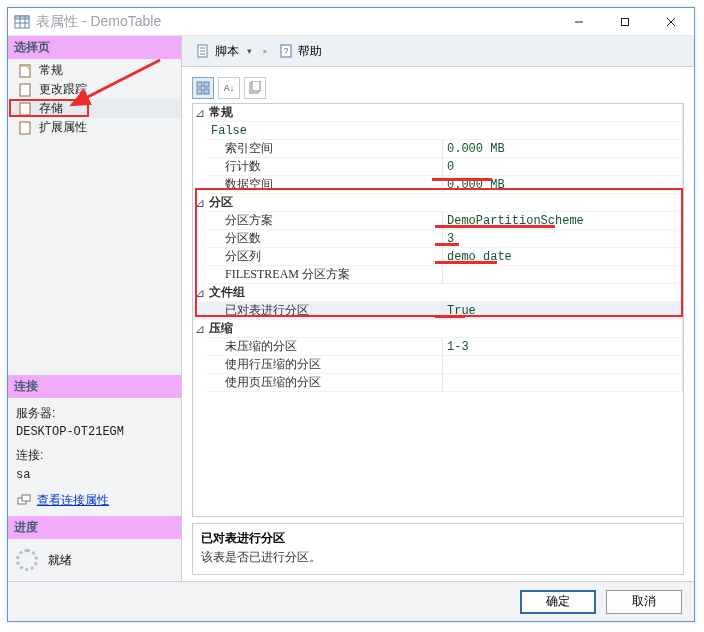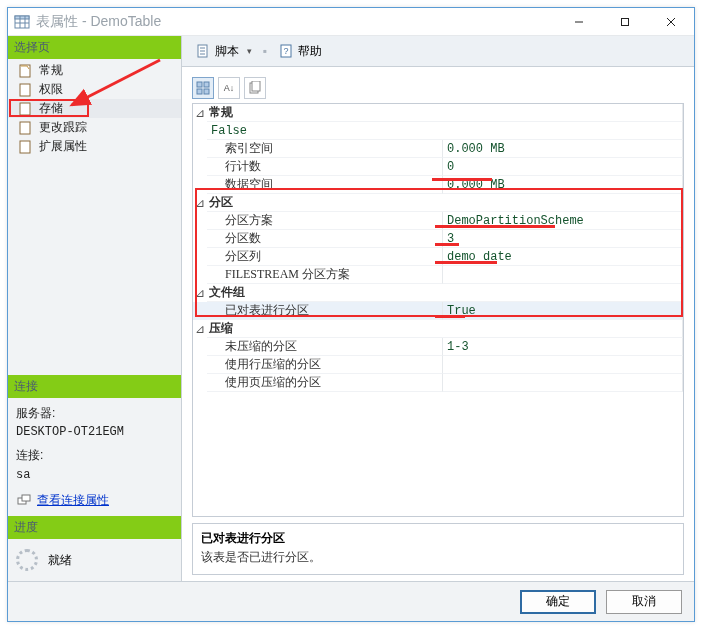--- a/index.html
+++ b/index.html
@@ -9,21 +9,21 @@
 .window { position: absolute; left: 7px; top: 7px; width: 688px; height: 615px; border: 1px solid #5a9bd4; background: #fff; box-shadow: 0 0 4px rgba(0,0,0,0.12); }
 
 .titlebar { height: 28px; background: #fff; display: flex; align-items: center; padding-left: 6px; color: #9aa3ab; border-bottom: 1px solid #e6e9ec; }
 .titlebar .icon { width: 16px; height: 16px; display: inline-flex; margin-right: 6px; }
 .titlebar .title { font-size: 14px; color: #9aa3ab; }
 .win-btns { margin-left: auto; display: flex; }
 .win-btns .btn { width: 46px; height: 28px; display: flex; align-items: center; justify-content: center; color: #222; }
 
 .body { display: flex; height: calc(100% - 28px - 40px); }
 .sidebar { width: 174px; background: #f1f3f5; border-right: 1px solid #c9d0d7; display: flex; flex-direction: column; }
-.section-hdr { background: #84cc16; color: #4a5b73; font-weight: normal; padding: 3px 6px; display:flex; align-items:center; gap:4px; }
+.section-hdr { background: #f0abfc; color: #4a5b73; font-weight: bold; padding: 3px 6px; display:flex; align-items:center; gap:4px; }
 .section-body { padding: 2px 0; }
 .nav-item { display: flex; align-items: center; gap: 5px; padding: 1px 6px 1px 10px; cursor: default; color: #222; }
 .nav-item .nvicon { width: 16px; height: 16px; display: inline-flex; align-items:center; justify-content:center; }
 .nav-item.sel { background: #e7eaee; }
 
 .conn-block { margin-top: auto; }
 .conn-body { padding: 6px 8px; line-height: 1.6; color: #222; }
 .conn-link { color: #0033cc; text-decoration: underline; cursor: pointer; display:flex; align-items:center; gap:5px; }
 
 .progress-body { padding: 10px 8px; display:flex; align-items:center; gap:10px; }
@@ -120,37 +120,29 @@
                 </svg>
               </span>
           <span>常规</span>
         </div>
         <div class="nav-item">
           <span class="nvicon">
                 <svg class="svg16" viewBox="0 0 16 16">
                   <rect x="2" y="2" width="10" height="12" fill="#fff" stroke="#8c6c3f"></rect>
                 </svg>
               </span>
-          <span>权限</span>
+          <span>更改跟踪</span>
         </div>
         <div class="nav-item sel">
           <span class="nvicon">
                 <svg class="svg16" viewBox="0 0 16 16">
                   <rect x="2" y="2" width="10" height="12" fill="#fff" stroke="#8c6c3f"></rect>
                 </svg>
               </span>
           <span>存储</span>
-        </div>
-        <div class="nav-item">
-          <span class="nvicon">
-                <svg class="svg16" viewBox="0 0 16 16">
-                  <rect x="2" y="2" width="10" height="12" fill="#fff" stroke="#8c6c3f"></rect>
-                </svg>
-              </span>
-          <span>更改跟踪</span>
         </div>
         <div class="nav-item">
           <span class="nvicon">
                 <svg class="svg16" viewBox="0 0 16 16">
                   <rect x="2" y="2" width="10" height="12" fill="#fff" stroke="#8c6c3f"></rect>
                 </svg>
               </span>
           <span>扩展属性</span>
         </div>
       </div>

